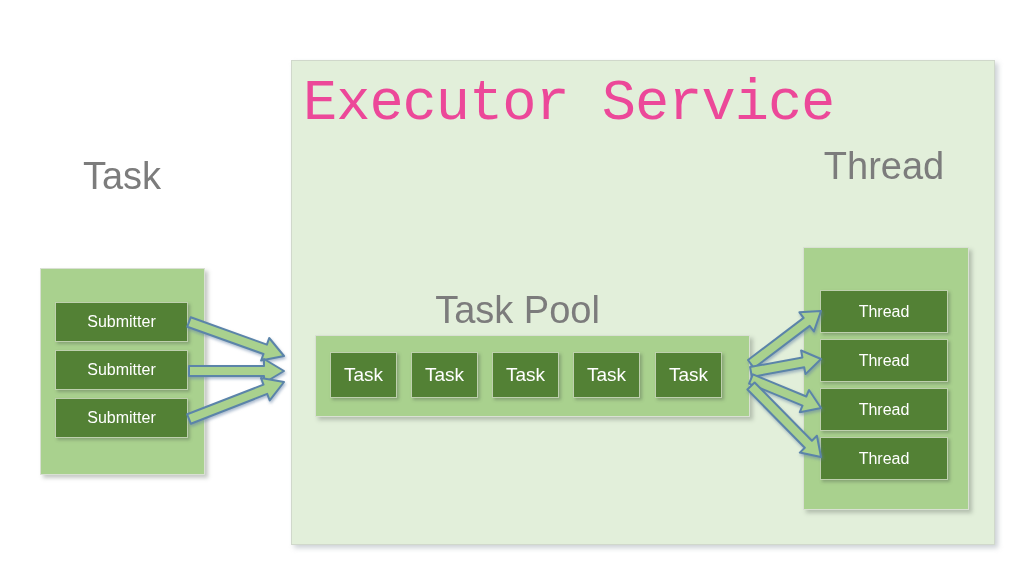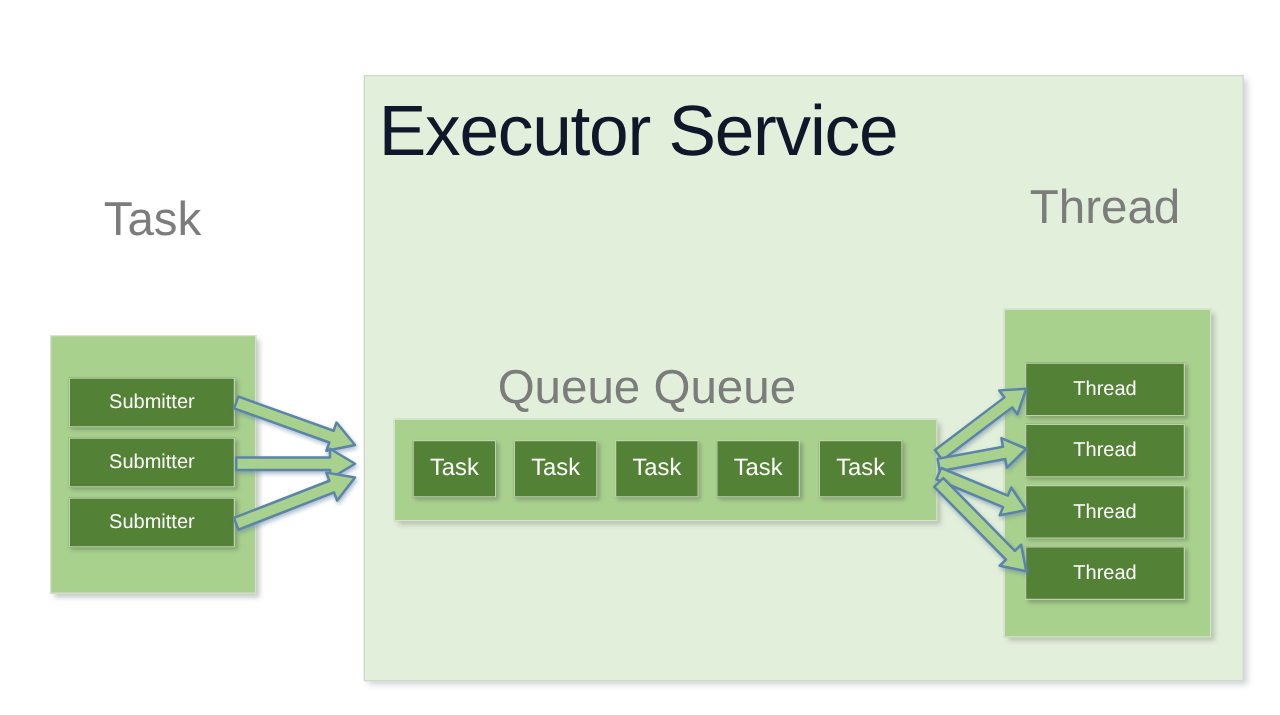--- a/index.html
+++ b/index.html
@@ -37,24 +37,25 @@
     align-items: center;
     justify-content: center;
     box-sizing: border-box;
   }
 
   .gray-heading {
     color: #7c7c7c;
     text-align: center;
   }
   .big-title {
-    color: #0f172a;
+    color: #ec4899;
     font-size: 57px;
     white-space: nowrap;
     letter-spacing: -1px;
+    font-family: Liberation Mono, monospace;
   }
   .sub-heading { font-size: 38px; line-height: 1.42; }
 
   .node-label-16 { font-size: 16px; }
   .node-label-19 { font-size: 19px; }
 
   svg.arrow-layer {
     position: absolute;
     left: 0; top: 0;
     width: 1024px; height: 572px;
@@ -80,21 +81,21 @@
   <div class="abs gray-heading sub-heading" style="left:8px; top:150px; width:228px;">
     <div>Task</div>
   </div>
 
   <div class="abs container" style="left:40px; top:268px; width:163px; height:205px;"></div>
 
   <div class="abs node node-label-16" style="left:55px; top:302px; width:133px; height:40px;">Submitter</div>
   <div class="abs node node-label-16" style="left:55px; top:350px; width:133px; height:40px;">Submitter</div>
   <div class="abs node node-label-16" style="left:55px; top:398px; width:133px; height:40px;">Submitter</div>
 
-  <div class="abs gray-heading sub-heading" style="left:315px; top:284px; width:405px;">Queue Queue</div>
+  <div class="abs gray-heading sub-heading" style="left:315px; top:284px; width:405px;">Task Pool</div>
 
   <div class="abs container" style="left:315px; top:335px; width:433px; height:80px;"></div>
 
   <div class="abs node node-label-19" style="left:330px; top:352px; width:67px; height:46px;">Task</div>
   <div class="abs node node-label-19" style="left:411px; top:352px; width:67px; height:46px;">Task</div>
   <div class="abs node node-label-19" style="left:492px; top:352px; width:67px; height:46px;">Task</div>
   <div class="abs node node-label-19" style="left:573px; top:352px; width:67px; height:46px;">Task</div>
   <div class="abs node node-label-19" style="left:655px; top:352px; width:67px; height:46px;">Task</div>
 
   <div class="abs gray-heading sub-heading" style="left:801px; top:140px; width:166px;">

